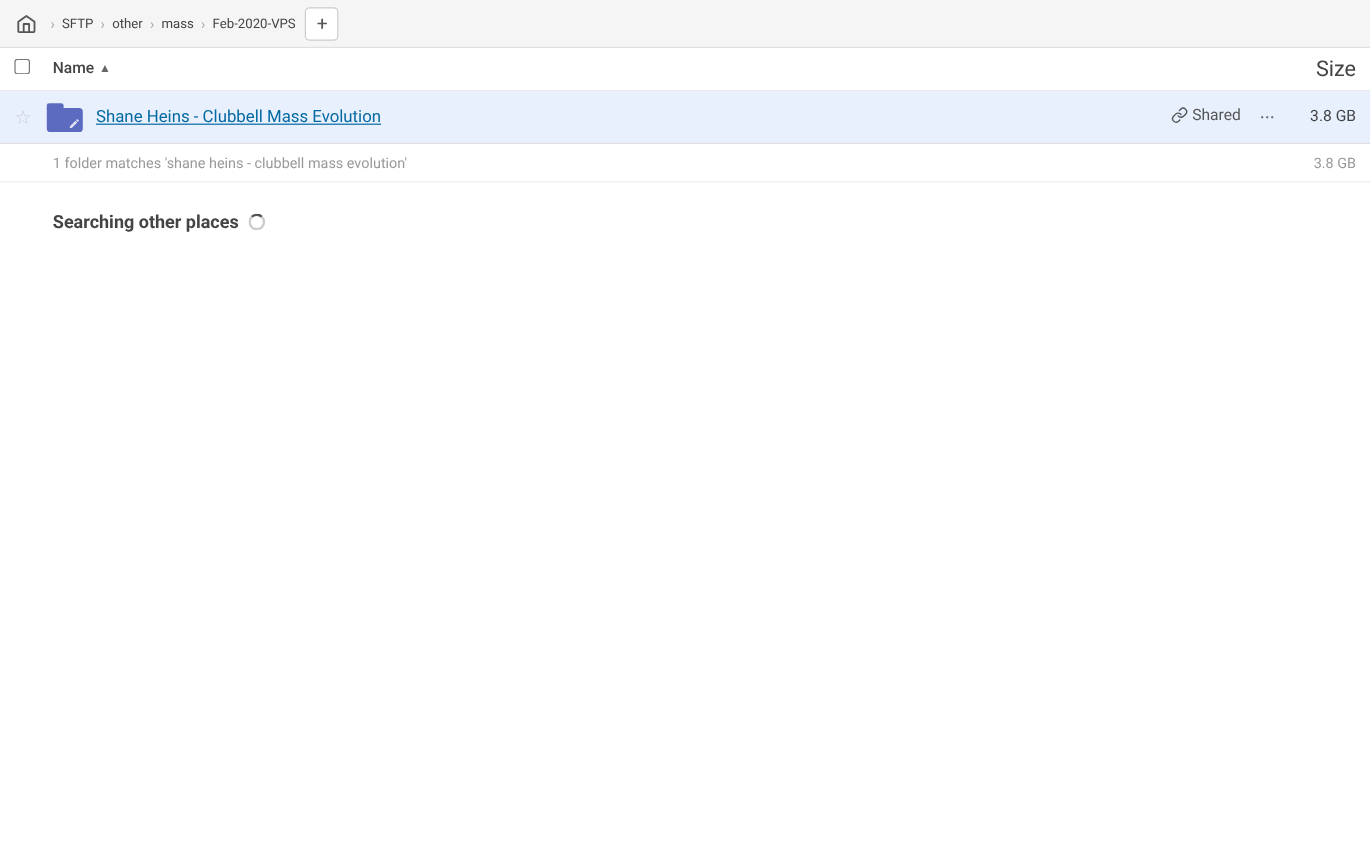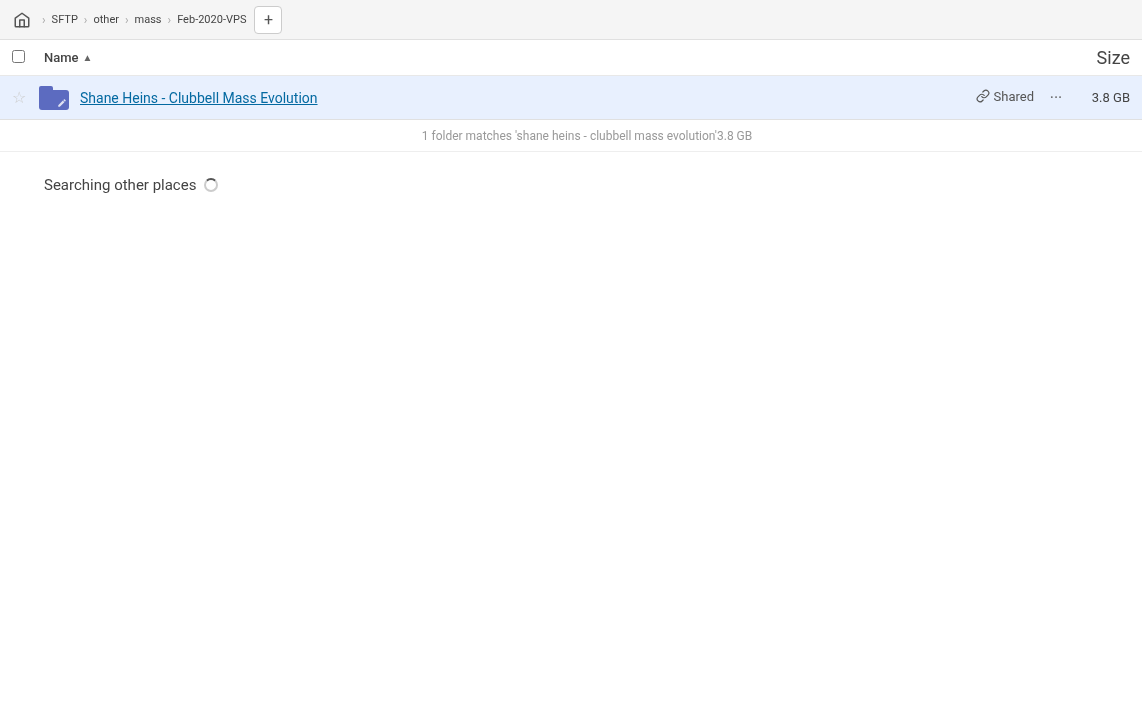--- a/index.html
+++ b/index.html
@@ -201,21 +201,21 @@
       width: 60px;
       text-align: right;
       font-size: 13px;
       color: #444;
     }
 
     
     .match-summary {
       display: flex;
       align-items: center;
-      justify-content: center;
+      justify-content: space-between;
       height: 32px;
       padding: 0 12px 0 44px;
       background: #fff;
       border-bottom: 1px solid #eee;
     }
 
     .match-summary-text {
       font-size: 12px;
       color: #999;
     }
@@ -224,20 +224,21 @@
       font-size: 12px;
       color: #999;
     }
 
     
     .searching-section {
       padding: 24px 44px;
       display: flex;
       align-items: center;
       gap: 8px;
+      font-weight: bold;
     }
 
     .searching-text {
       font-size: 15px;
       color: #444;
     }
 
     .searching-spinner {
       width: 14px;
       height: 14px;

